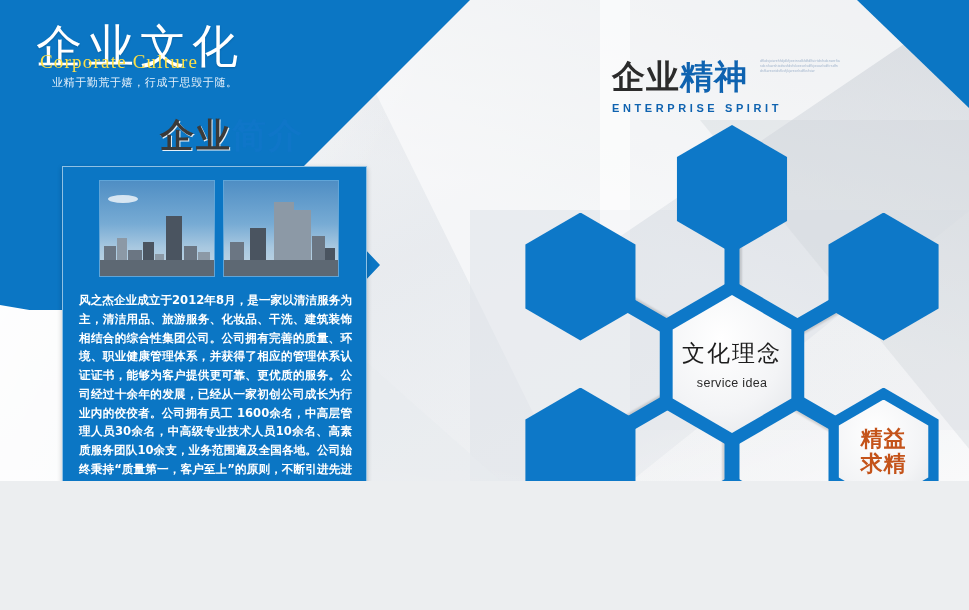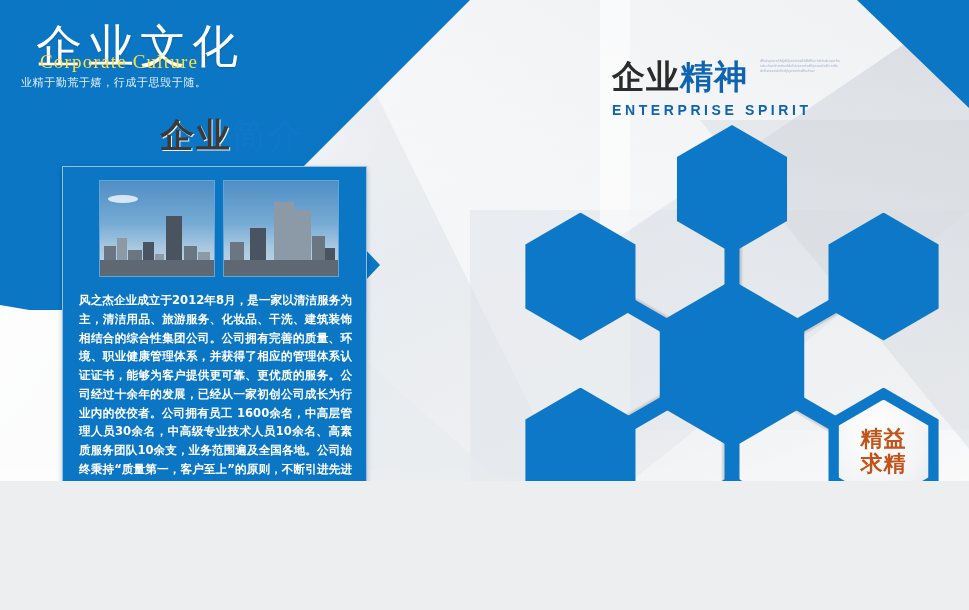--- a/index.html
+++ b/index.html
@@ -31,21 +31,21 @@
     background:#0b76c4;
     clip-path:polygon(0 0, 470 0, 470 0, 295 175, 380 265, 295 355, 0 305);
     -webkit-clip-path:polygon(0 0, 470px 0, 295px 175px, 380px 265px, 295px 355px, 0 305px);
     clip-path:polygon(0 0, 470px 0, 295px 175px, 380px 265px, 295px 355px, 0 305px);
   }
   .banner-inner{position:absolute;left:0;top:0;width:100%;height:100%;}
   .title-cn{position:absolute;left:36px;top:16px;color:#fff;font-size:46px;letter-spacing:6px;
     font-family:"Liberation Serif","DejaVu Serif",serif;font-weight:400;text-shadow:0 1px 2px rgba(0,0,0,.18);}
   .title-en{position:absolute;left:40px;top:51px;color:#fde047;font-size:19px;letter-spacing:1.2px;
     font-family:"Liberation Serif","DejaVu Serif",serif;}
-  .title-sub{position:absolute;left:21px;top:75px;color:#e8f2fb;font-size:11px;letter-spacing:.6px;}
+  .title-sub{position:absolute;left:52px;top:75px;color:#e8f2fb;font-size:11px;letter-spacing:.6px;}
 
   
   .tri-light{position:absolute;left:336px;top:-4px;width:0;height:0;
     border-left:53px solid transparent;border-right:53px solid transparent;
     border-top:42px solid #5b9bd5;filter:drop-shadow(0 2px 2px rgba(0,0,0,.12));}
   
   .tri-right{position:absolute;right:0;top:0;width:0;height:0;
     border-left:112px solid transparent;border-top:108px solid #0b76c4;}
 
   
@@ -67,21 +67,21 @@
   .ph-cloud{position:absolute;background:rgba(255,255,255,.75);border-radius:50%;}
   .card-text{position:absolute;left:16px;top:124px;right:14px;color:#ffffff;font-size:11.6px;
     line-height:1.62;text-align:justify;text-justify:inter-ideograph;font-weight:700;
     font-family:"DejaVu Sans","Liberation Sans",sans-serif;}
 
   
   .spirit{position:absolute;left:612px;top:55px;}
   .spirit-cn{font-size:33px;font-weight:700;letter-spacing:1px;white-space:nowrap;}
   .spirit-cn .dark{color:#2b2b2b;}
   .spirit-cn .blue{color:#0f63b0;}
-  .spirit-en{margin-top:2px;color:#0f63b0;font-size:14px;letter-spacing:3.6px;font-weight:700;}
+  .spirit-en{margin-top:2px;color:#0f63b0;font-size:11px;letter-spacing:3.6px;font-weight:700;}
   .spirit-filler{position:absolute;left:148px;top:4px;width:80px;height:34px;
     font-size:3.4px;line-height:1.5;color:#9fb3cc;letter-spacing:.2px;overflow:hidden;word-break:break-all;}
 
   
   .hexwrap{position:absolute;left:495px;top:118px;width:474px;height:492px;}
   .spoke{position:absolute;background:#0d78c8;transform-origin:0 50%;height:15px;border-radius:2px;
     box-shadow:0 2px 2px rgba(0,0,0,.14);}
   .hex{position:absolute;width:0;height:0;}
   .hex .shape{position:absolute;left:0;top:0;width:100%;height:100%;
     clip-path:polygon(50% 0%,93% 25%,93% 75%,50% 100%,7% 75%,7% 25%);
@@ -176,20 +176,24 @@
         <div class="spoke" style="left: 237px; top: 238.5px; width: 175px; transform: rotate(-90deg);"></div>
         <div class="spoke" style="left: 237px; top: 238.5px; width: 175px; transform: rotate(-30deg);"></div>
         <div class="spoke" style="left: 237px; top: 238.5px; width: 175px; transform: rotate(30deg);"></div>
         <div class="spoke" style="left: 237px; top: 238.5px; width: 175px; transform: rotate(90deg);"></div>
         <div class="spoke" style="left: 237px; top: 238.5px; width: 175px; transform: rotate(150deg);"></div>
         <div class="spoke" style="left: 237px; top: 238.5px; width: 175px; transform: rotate(210deg);"></div>
       </div>
     <div id="hexes">
         <div class="hex center" style="left: 153px; top: 162px;">
           <div class="shape"></div>
+          <div class="inner">
+            <div class="ctr-cn">文化理念</div>
+            <div class="ctr-en">service idea</div>
+          </div>
         </div>
         <div class="hex outer" style="left: 173px; top: 7px;">
           <div class="shape"></div>
         </div>
         <div class="hex outer" style="left: 324.554px; top: 94.5px;">
           <div class="shape"></div>
         </div>
         <div class="hex outer" style="left: 324.554px; top: 269.5px;">
           <div class="shape"></div>
           <div class="inner">

